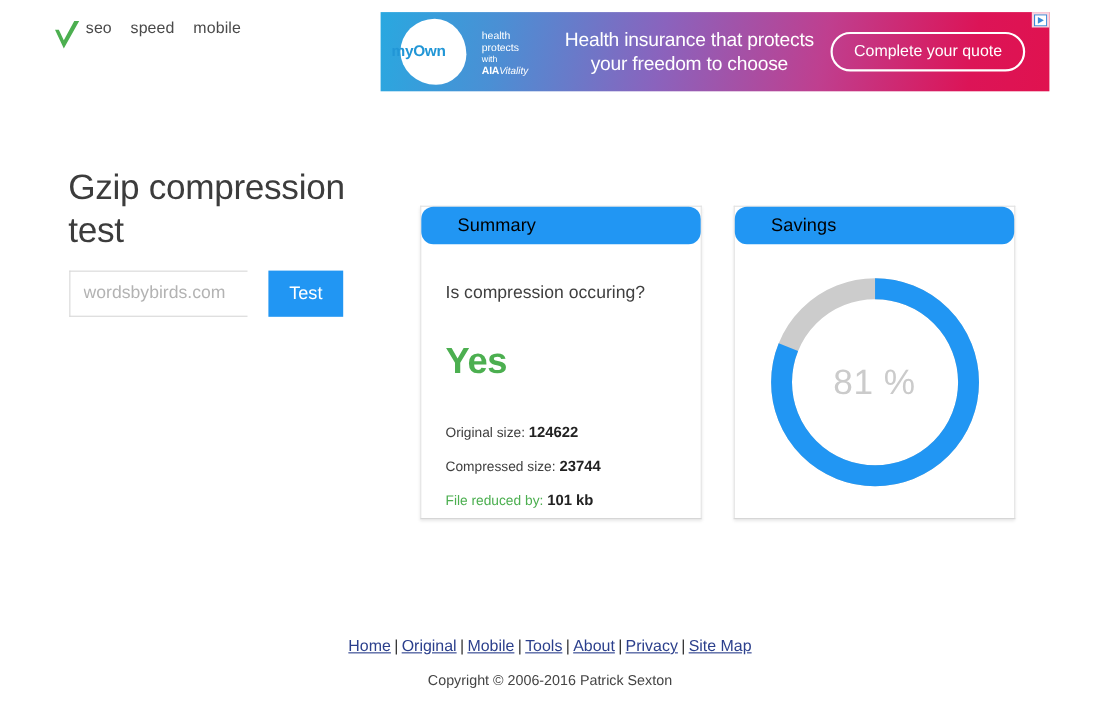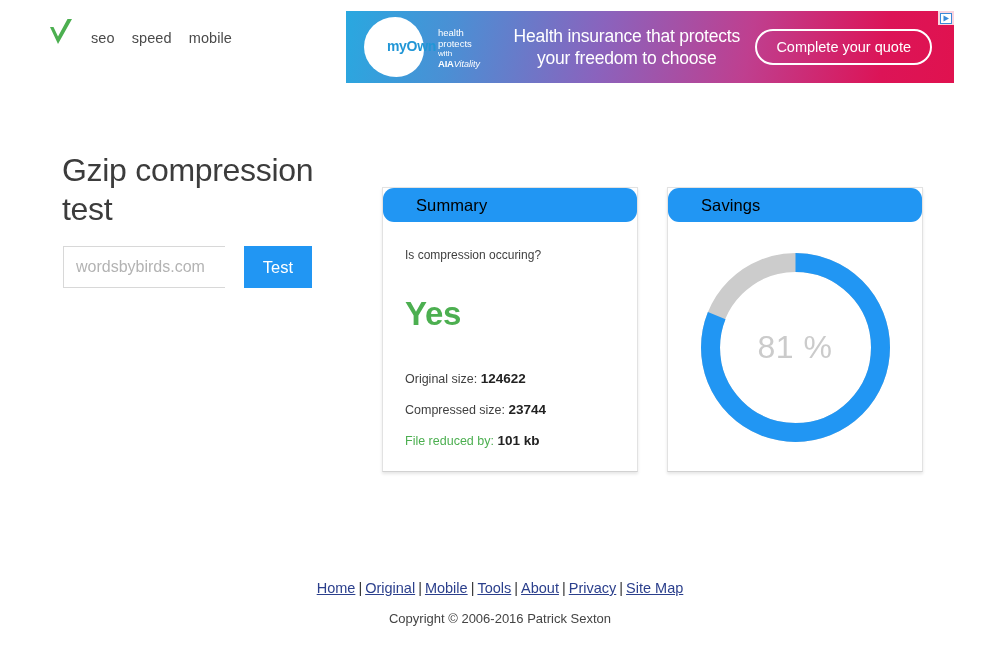--- a/index.html
+++ b/index.html
@@ -8,21 +8,21 @@
     width: 1000px; height: 662px;
     background: #ffffff;
     font-family: "Liberation Sans", sans-serif;
     overflow: hidden;
   }
   .page { position: relative; width: 1000px; height: 662px; background: #fff; }
 
   
   .topnav {
     position: absolute; left: 48px; top: 18px;
-    display: flex; align-items: flex-end; gap: 17px;
+    display: flex; align-items: flex-start; gap: 4px;
   }
   .logo-check { width: 26px; height: 28px; display: block; }
   .navlinks { display: flex; align-items: center; gap: 17px; }
   .navlink {
     font-size: 14.5px; color: #4a4a4a; text-decoration: none;
     letter-spacing: .1px;
   }
 
   
   .ad {
@@ -33,21 +33,21 @@
   }
   .ad-inner { position: relative; width: 100%; height: 100%; display: flex; align-items: center; }
   .ad-logo { position: relative; width: 150px; height: 72px; flex: none; }
   .blob {
     position: absolute; left: 18px; top: 6px; width: 60px; height: 60px;
     background: #fff;
     border-radius: 52% 48% 46% 54% / 50% 54% 46% 50%;
   }
   .blob-word {
     position: absolute; left: 10px; top: 27px; width: 80px;
-    text-align: right;
+    text-align: left;
     font-size: 14px; font-weight: bold; color: #2196d6;
     letter-spacing: -.3px;
   }
   .ad-logo-text {
     position: absolute; left: 92px; top: 17px;
     color: #ffffff; line-height: 1.12; font-size: 9.5px;
   }
   .ad-logo-text .l3 { font-size: 8px; margin-top: 1px; }
   .ad-logo-text .l3 b { font-size: 9.5px; letter-spacing: -.2px; }
   .ad-logo-text .l3 i { font-size: 9px; font-style: italic; }
@@ -102,21 +102,21 @@
   }
   .card-head {
     background: #2196f3; color: #000000;
     height: 34px; display: flex; align-items: center;
     padding-left: 33px; font-size: 16.5px; letter-spacing: .1px; border-radius: 11px;
   }
   #card-summary { left: 382px; top: 187px; width: 256px; height: 285px; }
   #card-savings { left: 667px; top: 187px; width: 256px; height: 285px; }
 
   .card-body { padding: 26px 22px 0 22px; }
-  .question { font-size: 12px; color: #3f3f3f; margin: 0 0 0 0; }
+  .question { font-size: 16px; color: #3f3f3f; margin: 10px 0 0 0; }
   .answer {
     font-size: 33px; font-weight: bold; color: #4caf50;
     margin: 33px 0 0 0; letter-spacing: -.3px;
   }
   .metrics { margin-top: 38px; }
   .metric { font-size: 12.5px; color: #3f3f3f; margin-bottom: 16px; }
   .metric:last-child { margin-bottom: 16px; }
   .metric b { font-size: 13.5px; color: #222; }
   .metric.green { color: #4caf50; }
   .metric.green b { color: #222; }

